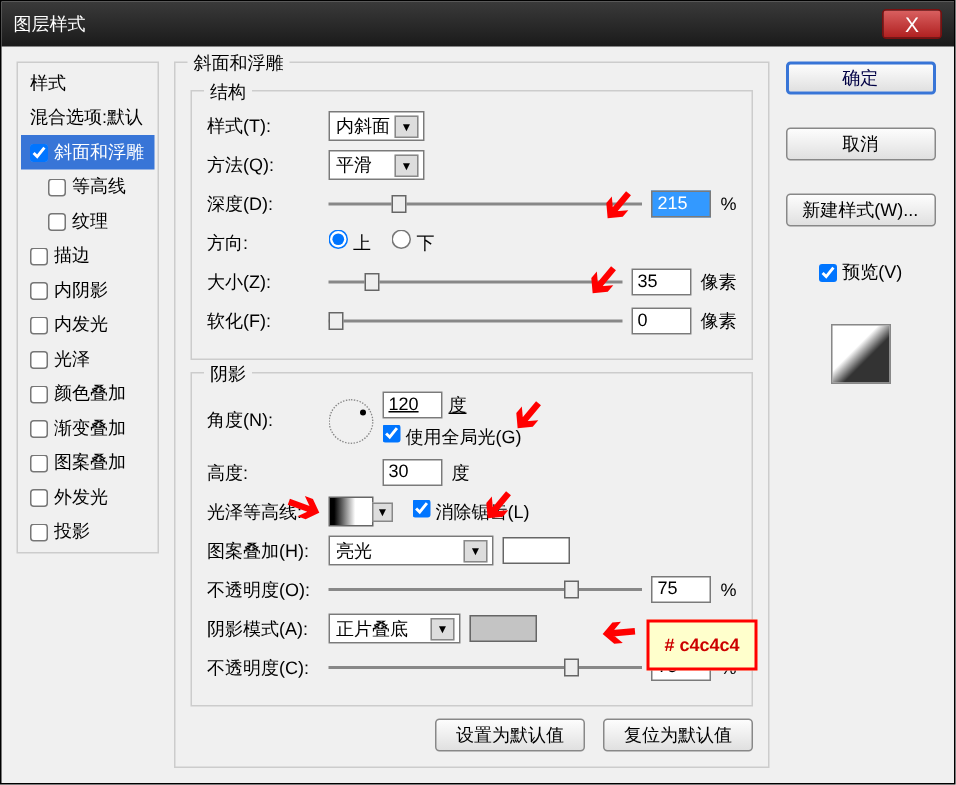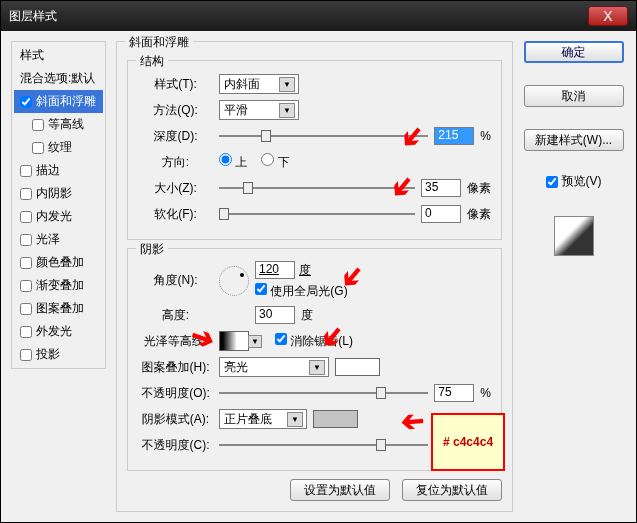--- a/index.html
+++ b/index.html
@@ -14,40 +14,40 @@
 .side-item { padding: 3px 6px; display: flex; align-items: center; gap: 4px; cursor: default; }
 .side-item.title { font-weight: normal; }
 .side-item.selected { background: #3875d7; color: #fff; }
 .side-item.sub { padding-left: 18px; }
 input[type=checkbox] { width: 12px; height: 12px; }
 .main { flex: 1; display: flex; gap: 8px; }
 .panels { flex: 1; }
 .group { border: 1px solid #ccc; padding: 8px 10px 10px 10px; margin-bottom: 8px; position: relative; }
 .group-title { position: absolute; top: -8px; left: 8px; background: #f0f0f0; padding: 0 4px; }
 .row { display: flex; align-items: center; gap: 6px; margin: 4px 0; min-height: 22px; }
-.row .lbl { width: 75px; text-align: center; }
-.combo { width: 80px; height: 20px; border: 1px solid #7a7a7a; background: #fff; display: flex; align-items: center; padding: 0 4px; position: relative; }
+.row .lbl { width: 75px; text-align: left; }
+.combo { width: 64px; height: 20px; border: 1px solid #7a7a7a; background: #fff; display: flex; align-items: center; padding: 0 4px; position: relative; }
 .combo::after { content: "▼"; position: absolute; right: 3px; font-size: 8px; background: #ddd; padding: 2px 3px; border: 1px solid #888; }
 .slider { flex: 1; height: 18px; position: relative; }
 .slider .track { position: absolute; top: 8px; left: 0; right: 0; height: 2px; background: #888; }
 .slider .thumb { position: absolute; top: 3px; width: 10px; height: 12px; background: #eee; border: 1px solid #666; }
 .numbox { width: 40px; height: 18px; border: 1px solid #7a7a7a; background: #fff; padding: 0 3px; text-align: left; }
 .numbox.hl { background: #3399ff; color: #fff; }
 .radio-row { display: flex; gap: 14px; align-items: center; }
 .right { width: 105px; display: flex; flex-direction: column; gap: 22px; align-items: center; }
 .btn { width: 100px; height: 22px; border: 1px solid #888; border-radius: 3px; background: linear-gradient(#fdfdfd, #e0e0e0); display: flex; align-items: center; justify-content: center; }
 .btn.primary { border: 2px solid #3875d7; color: #004; }
 .preview-sw { width: 40px; height: 40px; border: 1px solid #888; background: linear-gradient(135deg, #fff 0%, #fff 40%, #333 60%, #333 100%); margin-top: 4px; }
 .angle-ctrl { width: 30px; height: 30px; border: 1px dotted #888; border-radius: 50%; position: relative; }
 .angle-ctrl::after { content: ""; position: absolute; width: 4px; height: 4px; background: #000; border-radius: 50%; top: 6px; left: 20px; }
 .contour-sw { width: 30px; height: 20px; border: 1px solid #666; background: linear-gradient(to right, #000 0%, #000 10%, #fff 60%, #fff 100%); position: relative; }
 .contour-sw::after { content: "▼"; position: absolute; right: -14px; top: 3px; font-size: 8px; background: #ddd; border: 1px solid #888; padding: 1px 2px; }
 .color-sw { width: 45px; height: 18px; border: 1px solid #666; }
 .arrow { position: absolute; color: red; font-size: 28px; font-weight: bold; pointer-events: none; z-index: 5; }
-.annot { position: absolute; border: 2px solid red; background: #ffffcc; color: #c00; font-weight: bold; padding: 20px 10px; z-index: 5; }
+.annot { position: absolute; border: 2px solid red; background: #ffffcc; color: #c00; font-weight: bold; padding: 8px 10px; z-index: 5; }
 .bottom-btns { display: flex; gap: 12px; justify-content: flex-end; margin-top: 6px; }
 .bottom-btns .btn { width: 100px; }
 </style>
 </head>
 <body>
 
 <div class="window">
   <div class="titlebar">
     <span class="title">图层样式</span>
     <div class="close-btn">X</div>

